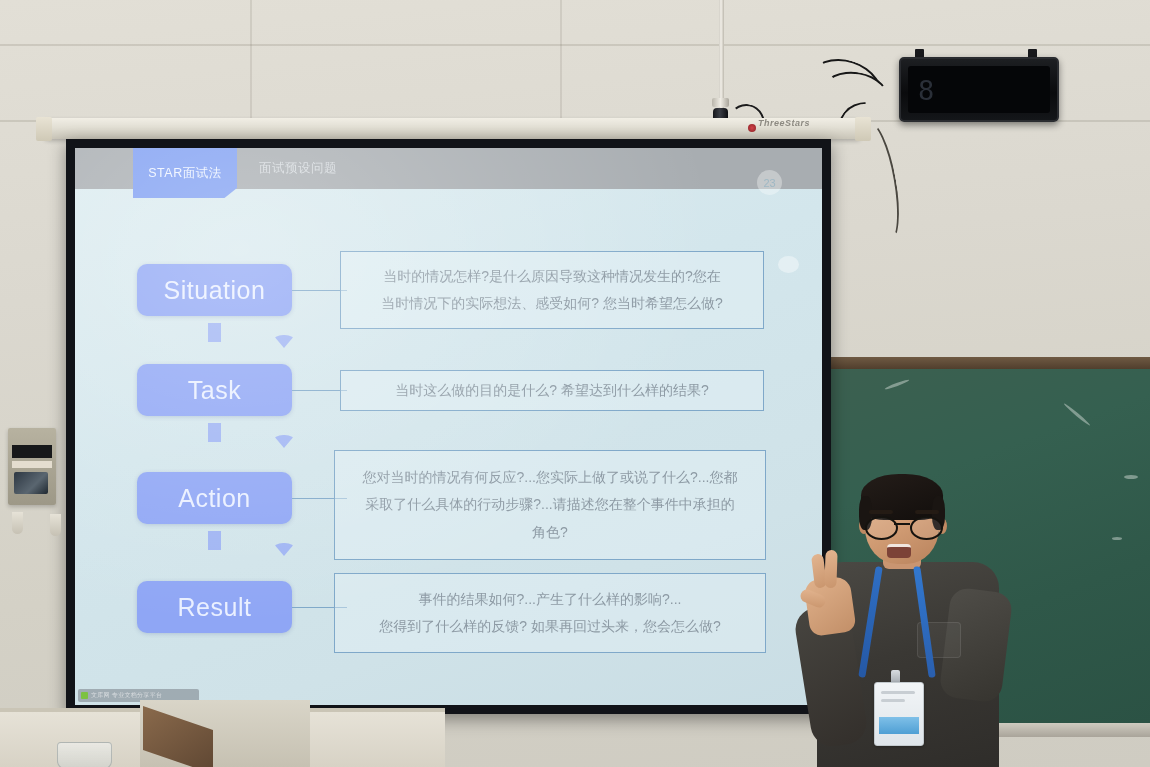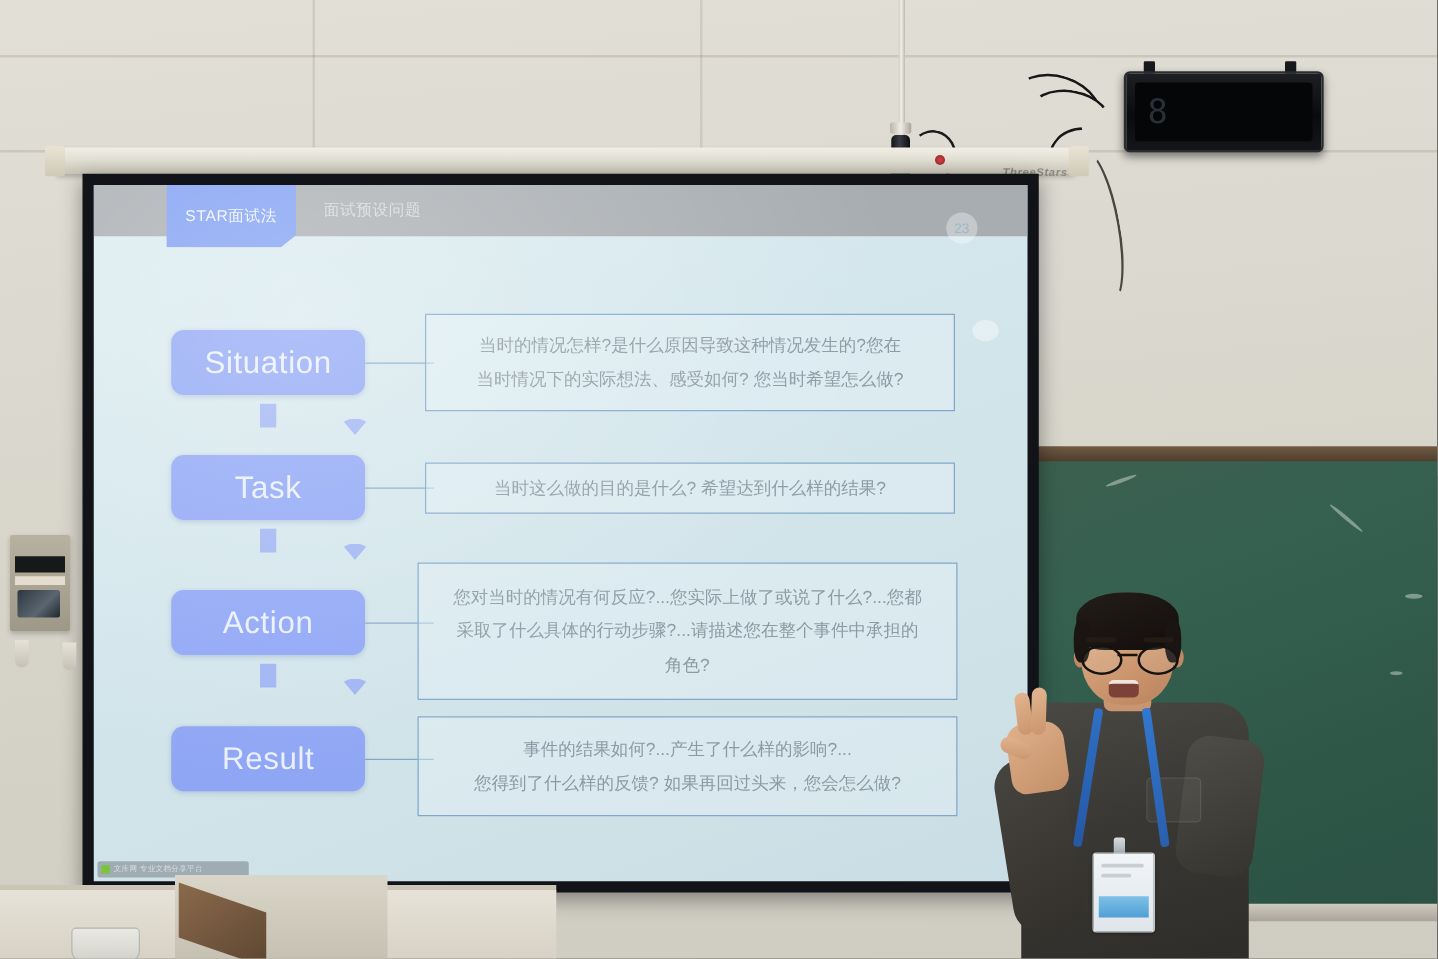--- a/index.html
+++ b/index.html
@@ -49,22 +49,22 @@
   .clock-time{font-family:"DejaVu Sans Mono",monospace;font-size:31px;font-weight:bold;
     color:#f2f6ff;letter-spacing:1px;text-shadow:0 0 9px rgba(180,210,255,.85),0 0 18px rgba(120,170,255,.4);}
   .clock-mount{position:absolute;width:9px;height:10px;background:#18191c;border-radius:1px;top:-8px;}
 
   
   .housing{position:absolute;left:45px;top:118px;width:815px;height:21px;border-radius:3px;
     background:linear-gradient(180deg,#f1eee5,#e2dfd4 45%,#c9c5b8);
     box-shadow:0 2px 4px rgba(0,0,0,.22);}
   .housing-cap{position:absolute;top:117px;width:16px;height:24px;border-radius:2px;
     background:linear-gradient(180deg,#e8e3d4,#cfc9b6);}
-  .brand{position:absolute;left:758px;top:133px;font-size:9px;font-style:italic;
-    font-weight:bold;color:#8d8a82;letter-spacing:.5px;margin-left:44px;}
+  .brand{position:absolute;left:758px;top:118px;font-size:9px;font-style:italic;
+    font-weight:bold;color:#8d8a82;letter-spacing:.5px;}
   .brand-dot{position:absolute;left:748px;top:124px;width:8px;height:8px;border-radius:50%;
     background:radial-gradient(circle,#d4444a,#8d2328);}
 
   
   .screen-frame{position:absolute;left:66px;top:139px;width:765px;height:575px;
     background:#111318;padding:9px;box-sizing:border-box;box-shadow:0 5px 16px rgba(0,0,0,.4);}
   .slide{position:relative;width:100%;height:100%;overflow:hidden;
     background:linear-gradient(160deg,#dcecf0 0%,#d3e6ec 40%,#cfe2e8 75%,#c9dde4 100%);}
   .slide-glare{position:absolute;inset:0;pointer-events:none;
     background:radial-gradient(ellipse at 22% 18%,rgba(255,255,255,.30),rgba(255,255,255,0) 58%);}

